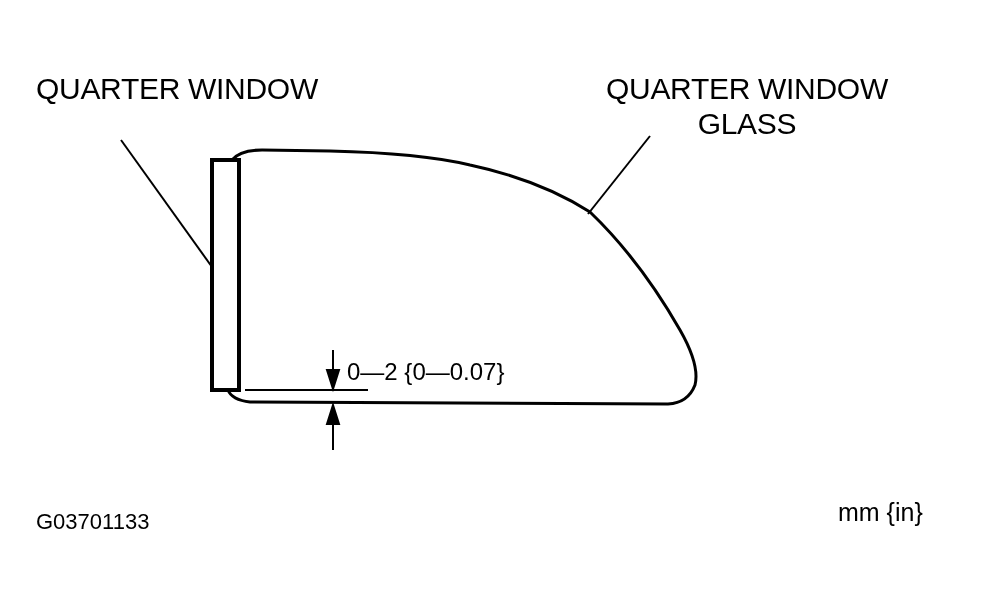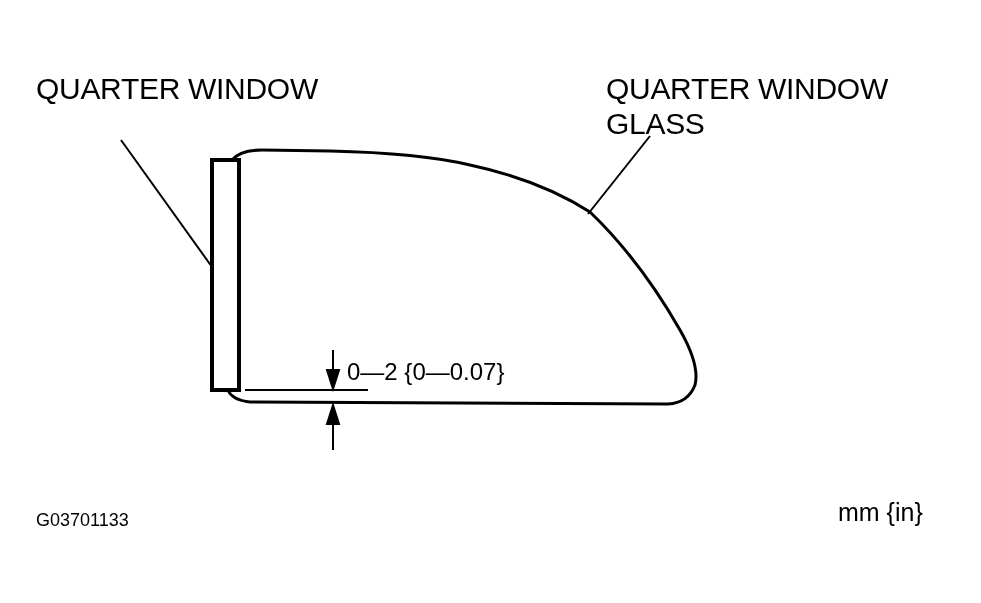--- a/index.html
+++ b/index.html
@@ -1,29 +1,29 @@
 <!DOCTYPE html>
 <html><head>
   <meta charset="utf-8">
   <style>
     html, body { margin: 0; padding: 0; background: #ffffff; }
     body { width: 981px; height: 603px; position: relative; overflow: hidden; }
-    .canvas { position: absolute; left: 0; top: 0; width: 981px; height: 603px; }
+    .canvas { position: absolute; left: 0; top: 0; width: 981px; height: 603px; text-align: center; }
     .label {
       position: absolute;
       font-family: "Liberation Sans", sans-serif;
       color: #000;
       white-space: nowrap;
       line-height: 1;
     }
     .callout { font-size: 30px; letter-spacing: -0.3px; }
     .callout span { display: block; margin-bottom: 5px; }
     .dim { font-size: 24px; font-weight: normal; }
     .units { font-size: 25px; }
-    .figid { font-size: 18px; }
+    .figid { font-size: 22px; }
   </style>
 </head>
 <body>
 
 <div class="canvas">
   <svg width="981" height="603" viewBox="0 0 981 603">
 
     <path d="M232 160 Q240 150 262 150 L330 151 Q420 153 470 165 Q540 180 590 212 Q640 260 680 330 Q700 365 695 385 Q688 403 668 404 L250 402 Q232 400 228 390" fill="none" stroke="#000" stroke-width="3"></path>
 
     <rect x="212" y="160" width="27" height="230" fill="#fff" stroke="#000" stroke-width="4"></rect>

